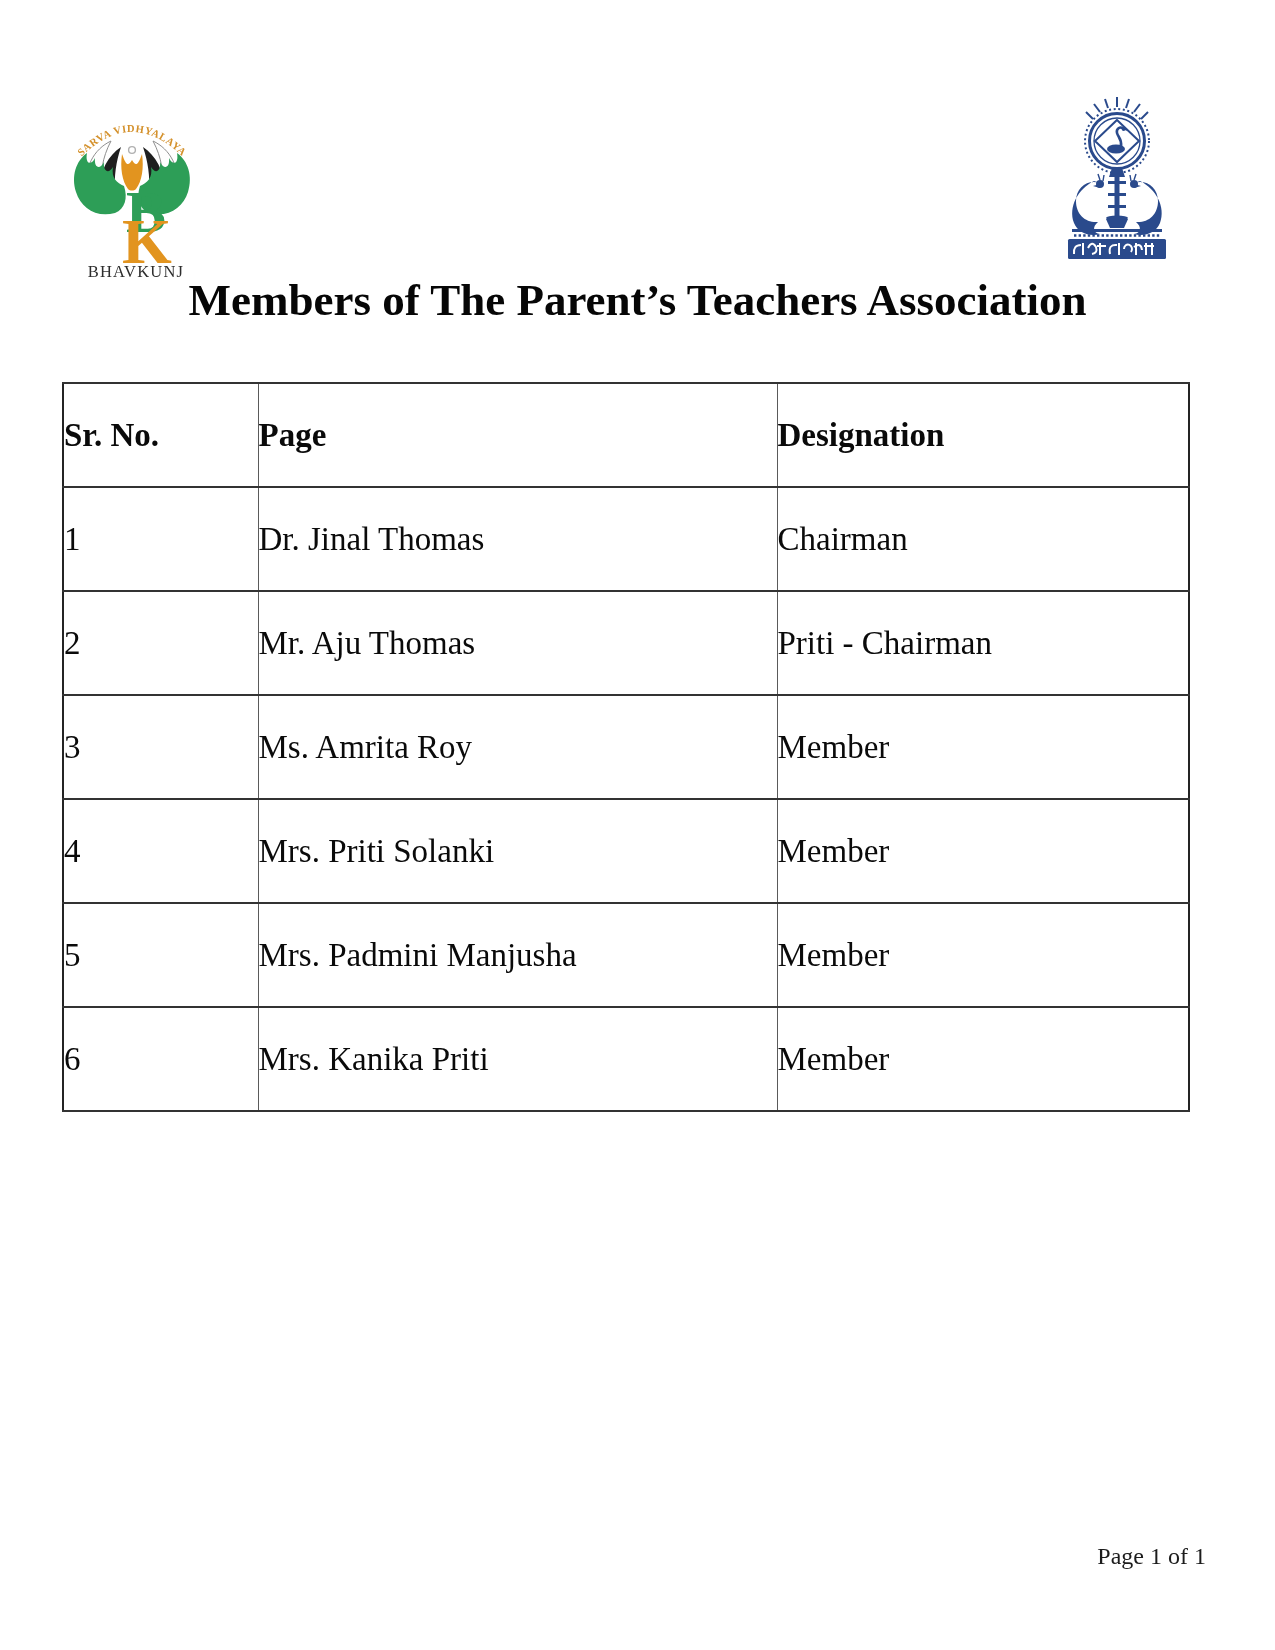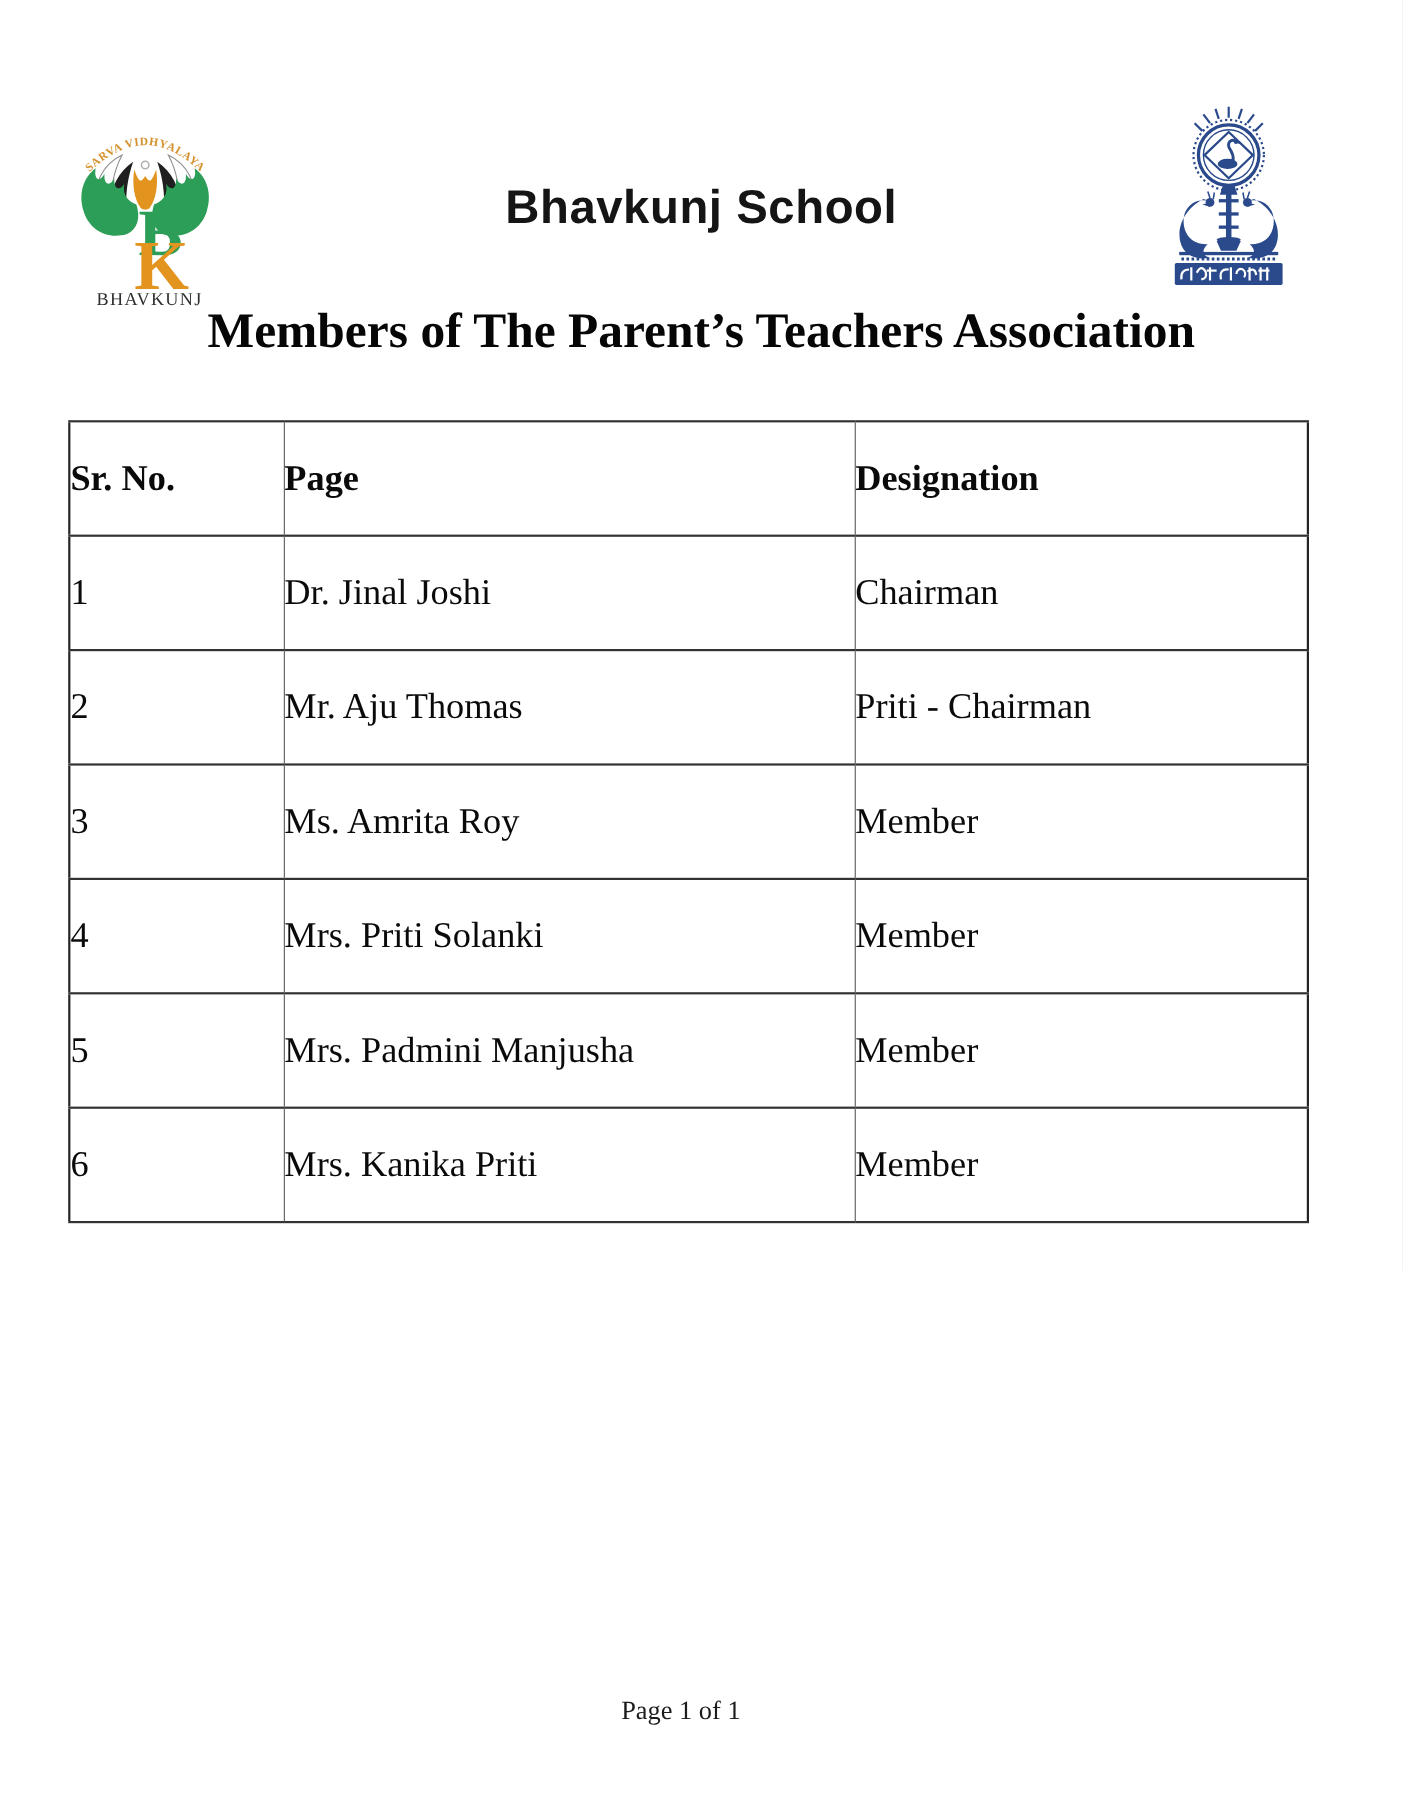--- a/index.html
+++ b/index.html
@@ -41,21 +41,21 @@
     border-top:2px solid #333333;
     border-bottom:2px solid #333333;
     height:102px;
     text-align:left;vertical-align:middle;
     font-size:33px;color:#0a0a0a;
     padding:0;
   }
   .members-table th{font-weight:700;}
   .page-footer{
     position:absolute;left:0;top:1543px;width:1206px;
-    text-align:center;font-size:24px;color:#1c1c1c;padding-left:16px;
+    text-align:right;font-size:24px;color:#1c1c1c;
   }
 </style>
 </head>
 <body>
 
 <div class="page">
 
   <svg class="logo-left" viewBox="0 0 124 176" aria-hidden="false">
     <defs>
       <path id="arcp" d="M 8,56 Q 62,0 116,56" fill="none"></path>
@@ -84,21 +84,20 @@
       <path d="M 52,50 C 50,64 52,77 58,85 C 60,87 64,87 66,85 C 72,77 74,64 72,50 C 68,61 66,63 62,56 C 58,63 56,61 52,50 Z" fill="#e2941f"></path>
       <circle cx="62" cy="46" r="3.4" fill="#ffffff" stroke="#b0b0b0" stroke-width="1.4"></circle>
     </g>
 
     <text x="76" y="128" text-anchor="middle" font-family="Liberation Serif, serif" font-weight="bold" font-size="60" fill="#2d9e57">B</text>
     <text x="77" y="159" text-anchor="middle" font-family="Liberation Serif, serif" font-weight="bold" font-size="64" fill="#e2941f">K</text>
 
     <text x="66" y="173" text-anchor="middle" font-family="Liberation Serif, serif" font-size="16.5" letter-spacing="1.2" fill="#2e2e2e">BHAVKUNJ</text>
   </svg>
 
-  <div class="school-name">Bhavkunj School</div>
 
   <svg class="logo-right" viewBox="0 0 114 168">
     <g stroke="#2a4a8c" fill="none" stroke-width="2">
       <line x1="57" y1="14" x2="57" y2="4"></line>
       <line x1="48" y1="15" x2="45" y2="6"></line>
       <line x1="66" y1="15" x2="69" y2="6"></line>
       <line x1="40" y1="19" x2="34" y2="11"></line>
       <line x1="74" y1="19" x2="80" y2="11"></line>
       <line x1="33" y1="26" x2="26" y2="19"></line>
       <line x1="81" y1="26" x2="88" y2="19"></line>
@@ -177,21 +176,21 @@
         <col class="c3">
       </colgroup>
     <tbody>
       <tr>
         <th>Sr. No.</th>
         <th>Page</th>
         <th>Designation</th>
       </tr>
       <tr>
         <td>1</td>
-        <td>Dr. Jinal Joshi</td>
+        <td>Dr. Jinal Thomas</td>
         <td>Chairman</td>
       </tr>
       <tr>
         <td>2</td>
         <td>Mr. Aju Thomas</td>
         <td>Priti - Chairman</td>
       </tr>
       <tr>
         <td>3</td>
         <td>Ms. Amrita Roy</td>

